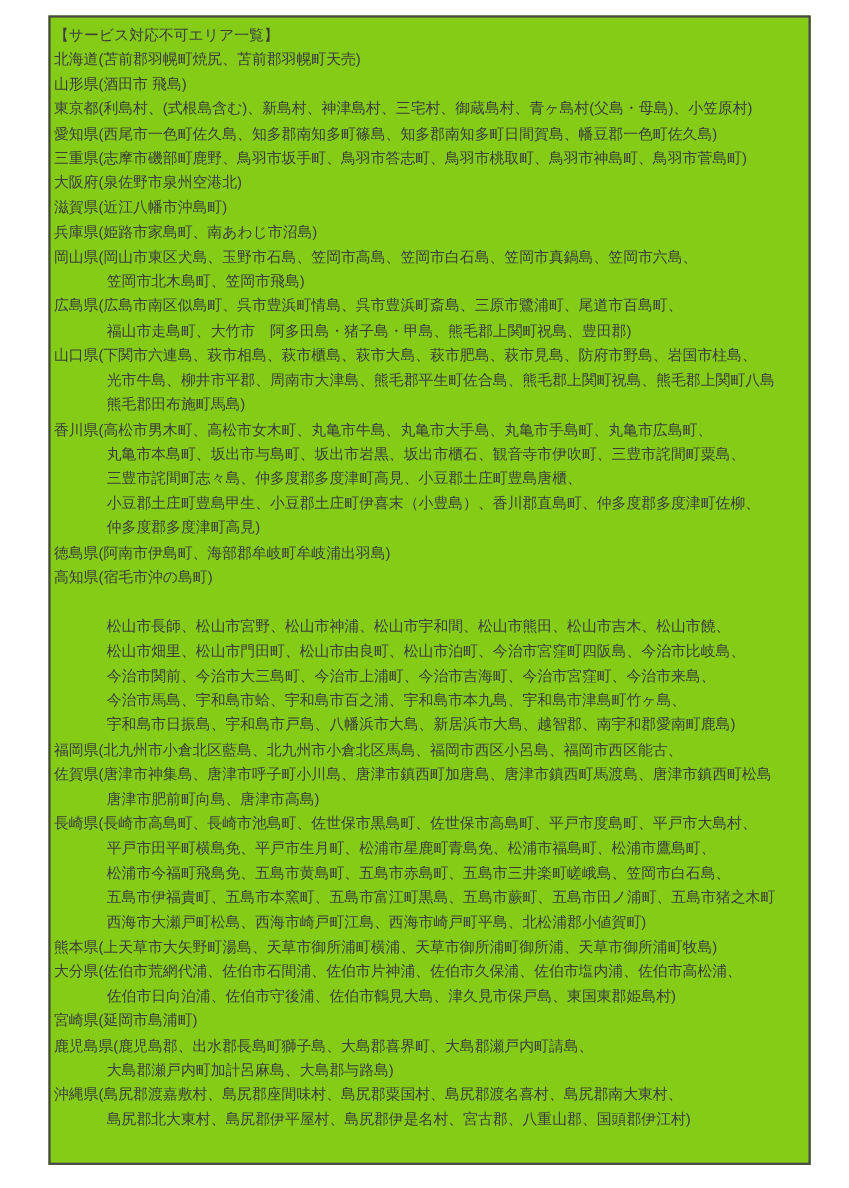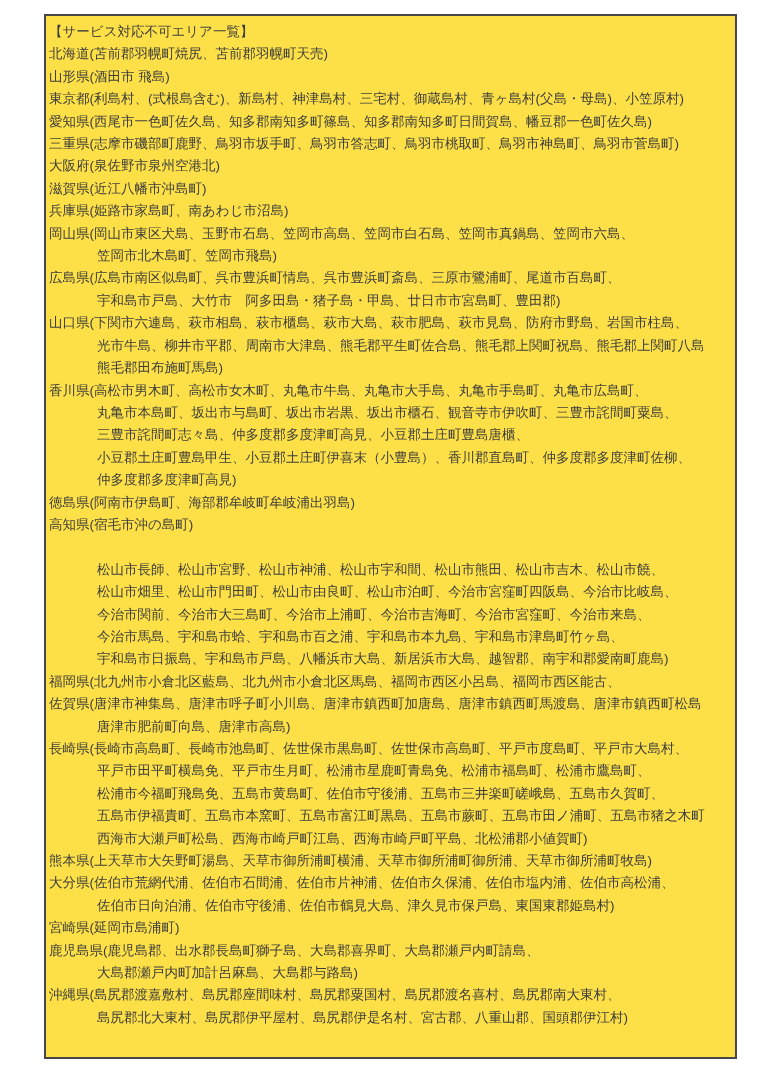--- a/index.html
+++ b/index.html
@@ -14,21 +14,21 @@
     font-family: "Liberation Sans", "DejaVu Sans", sans-serif;
   }
   .doc-frame {
     position: absolute;
     left: 44px;
     top: 14px;
     width: 693px;
     height: 1045px;
     box-sizing: border-box;
     border: 2px solid #474747;
-    background: #fde047;
+    background: #84cc16;
     padding: 5px 4px 0 3px;
     overflow: hidden;
   }
   .doc-title {
     margin: 0;
     font-size: 13.5px;
     line-height: 22.4px;
     font-weight: normal;
     color: #3c3c3c;
   }
@@ -51,28 +51,28 @@
   <div>
       <p class="entry"><span>北海道(苫前郡羽幌町焼尻、苫前郡羽幌町天売)</span></p>
       <p class="entry"><span>山形県(酒田市 飛島)</span></p>
       <p class="entry"><span>東京都(利島村、(式根島含む)、新島村、神津島村、三宅村、御蔵島村、青ヶ島村(父島・母島)、小笠原村)</span></p>
       <p class="entry"><span>愛知県(西尾市一色町佐久島、知多郡南知多町篠島、知多郡南知多町日間賀島、幡豆郡一色町佐久島)</span></p>
       <p class="entry"><span>三重県(志摩市磯部町鹿野、鳥羽市坂手町、鳥羽市答志町、鳥羽市桃取町、鳥羽市神島町、鳥羽市菅島町)</span></p>
       <p class="entry"><span>大阪府(泉佐野市泉州空港北)</span></p>
       <p class="entry"><span>滋賀県(近江八幡市沖島町)</span></p>
       <p class="entry"><span>兵庫県(姫路市家島町、南あわじ市沼島)</span></p>
       <p class="entry"><span>岡山県(岡山市東区犬島、玉野市石島、笠岡市高島、笠岡市白石島、笠岡市真鍋島、笠岡市六島、</span><br><span>笠岡市北木島町、笠岡市飛島)</span></p>
-      <p class="entry"><span>広島県(広島市南区似島町、呉市豊浜町情島、呉市豊浜町斎島、三原市鷺浦町、尾道市百島町、</span><br><span>宇和島市戸島、大竹市　阿多田島・猪子島・甲島、廿日市市宮島町、豊田郡)</span></p>
+      <p class="entry"><span>広島県(広島市南区似島町、呉市豊浜町情島、呉市豊浜町斎島、三原市鷺浦町、尾道市百島町、</span><br><span>福山市走島町、大竹市　阿多田島・猪子島・甲島、熊毛郡上関町祝島、豊田郡)</span></p>
       <p class="entry"><span>山口県(下関市六連島、萩市相島、萩市櫃島、萩市大島、萩市肥島、萩市見島、防府市野島、岩国市柱島、</span><br><span>光市牛島、柳井市平郡、周南市大津島、熊毛郡平生町佐合島、熊毛郡上関町祝島、熊毛郡上関町八島</span><br><span>熊毛郡田布施町馬島)</span></p>
       <p class="entry"><span>香川県(高松市男木町、高松市女木町、丸亀市牛島、丸亀市大手島、丸亀市手島町、丸亀市広島町、</span><br><span>丸亀市本島町、坂出市与島町、坂出市岩黒、坂出市櫃石、観音寺市伊吹町、三豊市詫間町粟島、</span><br><span>三豊市詫間町志々島、仲多度郡多度津町高見、小豆郡土庄町豊島唐櫃、</span><br><span>小豆郡土庄町豊島甲生、小豆郡土庄町伊喜末（小豊島）、香川郡直島町、仲多度郡多度津町佐柳、</span><br><span>仲多度郡多度津町高見)</span></p>
       <p class="entry"><span>徳島県(阿南市伊島町、海部郡牟岐町牟岐浦出羽島)</span></p>
       <p class="entry"><span>高知県(宿毛市沖の島町)</span></p>
       <p class="entry"><br><span>松山市長師、松山市宮野、松山市神浦、松山市宇和間、松山市熊田、松山市吉木、松山市饒、</span><br><span>松山市畑里、松山市門田町、松山市由良町、松山市泊町、今治市宮窪町四阪島、今治市比岐島、</span><br><span>今治市関前、今治市大三島町、今治市上浦町、今治市吉海町、今治市宮窪町、今治市来島、</span><br><span>今治市馬島、宇和島市蛤、宇和島市百之浦、宇和島市本九島、宇和島市津島町竹ヶ島、</span><br><span>宇和島市日振島、宇和島市戸島、八幡浜市大島、新居浜市大島、越智郡、南宇和郡愛南町鹿島)</span></p>
       <p class="entry"><span>福岡県(北九州市小倉北区藍島、北九州市小倉北区馬島、福岡市西区小呂島、福岡市西区能古、</span><br></p>
       <p class="entry"><span>佐賀県(唐津市神集島、唐津市呼子町小川島、唐津市鎮西町加唐島、唐津市鎮西町馬渡島、唐津市鎮西町松島</span><br><span>唐津市肥前町向島、唐津市高島)</span></p>
-      <p class="entry"><span>長崎県(長崎市高島町、長崎市池島町、佐世保市黒島町、佐世保市高島町、平戸市度島町、平戸市大島村、</span><br><span>平戸市田平町横島免、平戸市生月町、松浦市星鹿町青島免、松浦市福島町、松浦市鷹島町、</span><br><span>松浦市今福町飛島免、五島市黄島町、佐伯市守後浦、五島市三井楽町嵯峨島、五島市久賀町、</span><br><span>五島市伊福貴町、五島市本窯町、五島市富江町黒島、五島市蕨町、五島市田ノ浦町、五島市猪之木町</span><br><span>西海市大瀬戸町松島、西海市崎戸町江島、西海市崎戸町平島、北松浦郡小値賀町)</span></p>
+      <p class="entry"><span>長崎県(長崎市高島町、長崎市池島町、佐世保市黒島町、佐世保市高島町、平戸市度島町、平戸市大島村、</span><br><span>平戸市田平町横島免、平戸市生月町、松浦市星鹿町青島免、松浦市福島町、松浦市鷹島町、</span><br><span>松浦市今福町飛島免、五島市黄島町、五島市赤島町、五島市三井楽町嵯峨島、笠岡市白石島、</span><br><span>五島市伊福貴町、五島市本窯町、五島市富江町黒島、五島市蕨町、五島市田ノ浦町、五島市猪之木町</span><br><span>西海市大瀬戸町松島、西海市崎戸町江島、西海市崎戸町平島、北松浦郡小値賀町)</span></p>
       <p class="entry"><span>熊本県(上天草市大矢野町湯島、天草市御所浦町横浦、天草市御所浦町御所浦、天草市御所浦町牧島)</span></p>
       <p class="entry"><span>大分県(佐伯市荒網代浦、佐伯市石間浦、佐伯市片神浦、佐伯市久保浦、佐伯市塩内浦、佐伯市高松浦、</span><br><span>佐伯市日向泊浦、佐伯市守後浦、佐伯市鶴見大島、津久見市保戸島、東国東郡姫島村)</span></p>
       <p class="entry"><span>宮崎県(延岡市島浦町)</span></p>
       <p class="entry"><span>鹿児島県(鹿児島郡、出水郡長島町獅子島、大島郡喜界町、大島郡瀬戸内町請島、</span><br><span>大島郡瀬戸内町加計呂麻島、大島郡与路島)</span></p>
       <p class="entry"><span>沖縄県(島尻郡渡嘉敷村、島尻郡座間味村、島尻郡粟国村、島尻郡渡名喜村、島尻郡南大東村、</span><br><span>島尻郡北大東村、島尻郡伊平屋村、島尻郡伊是名村、宮古郡、八重山郡、国頭郡伊江村)</span></p>
     </div>
 </div>
 
 </body></html>

